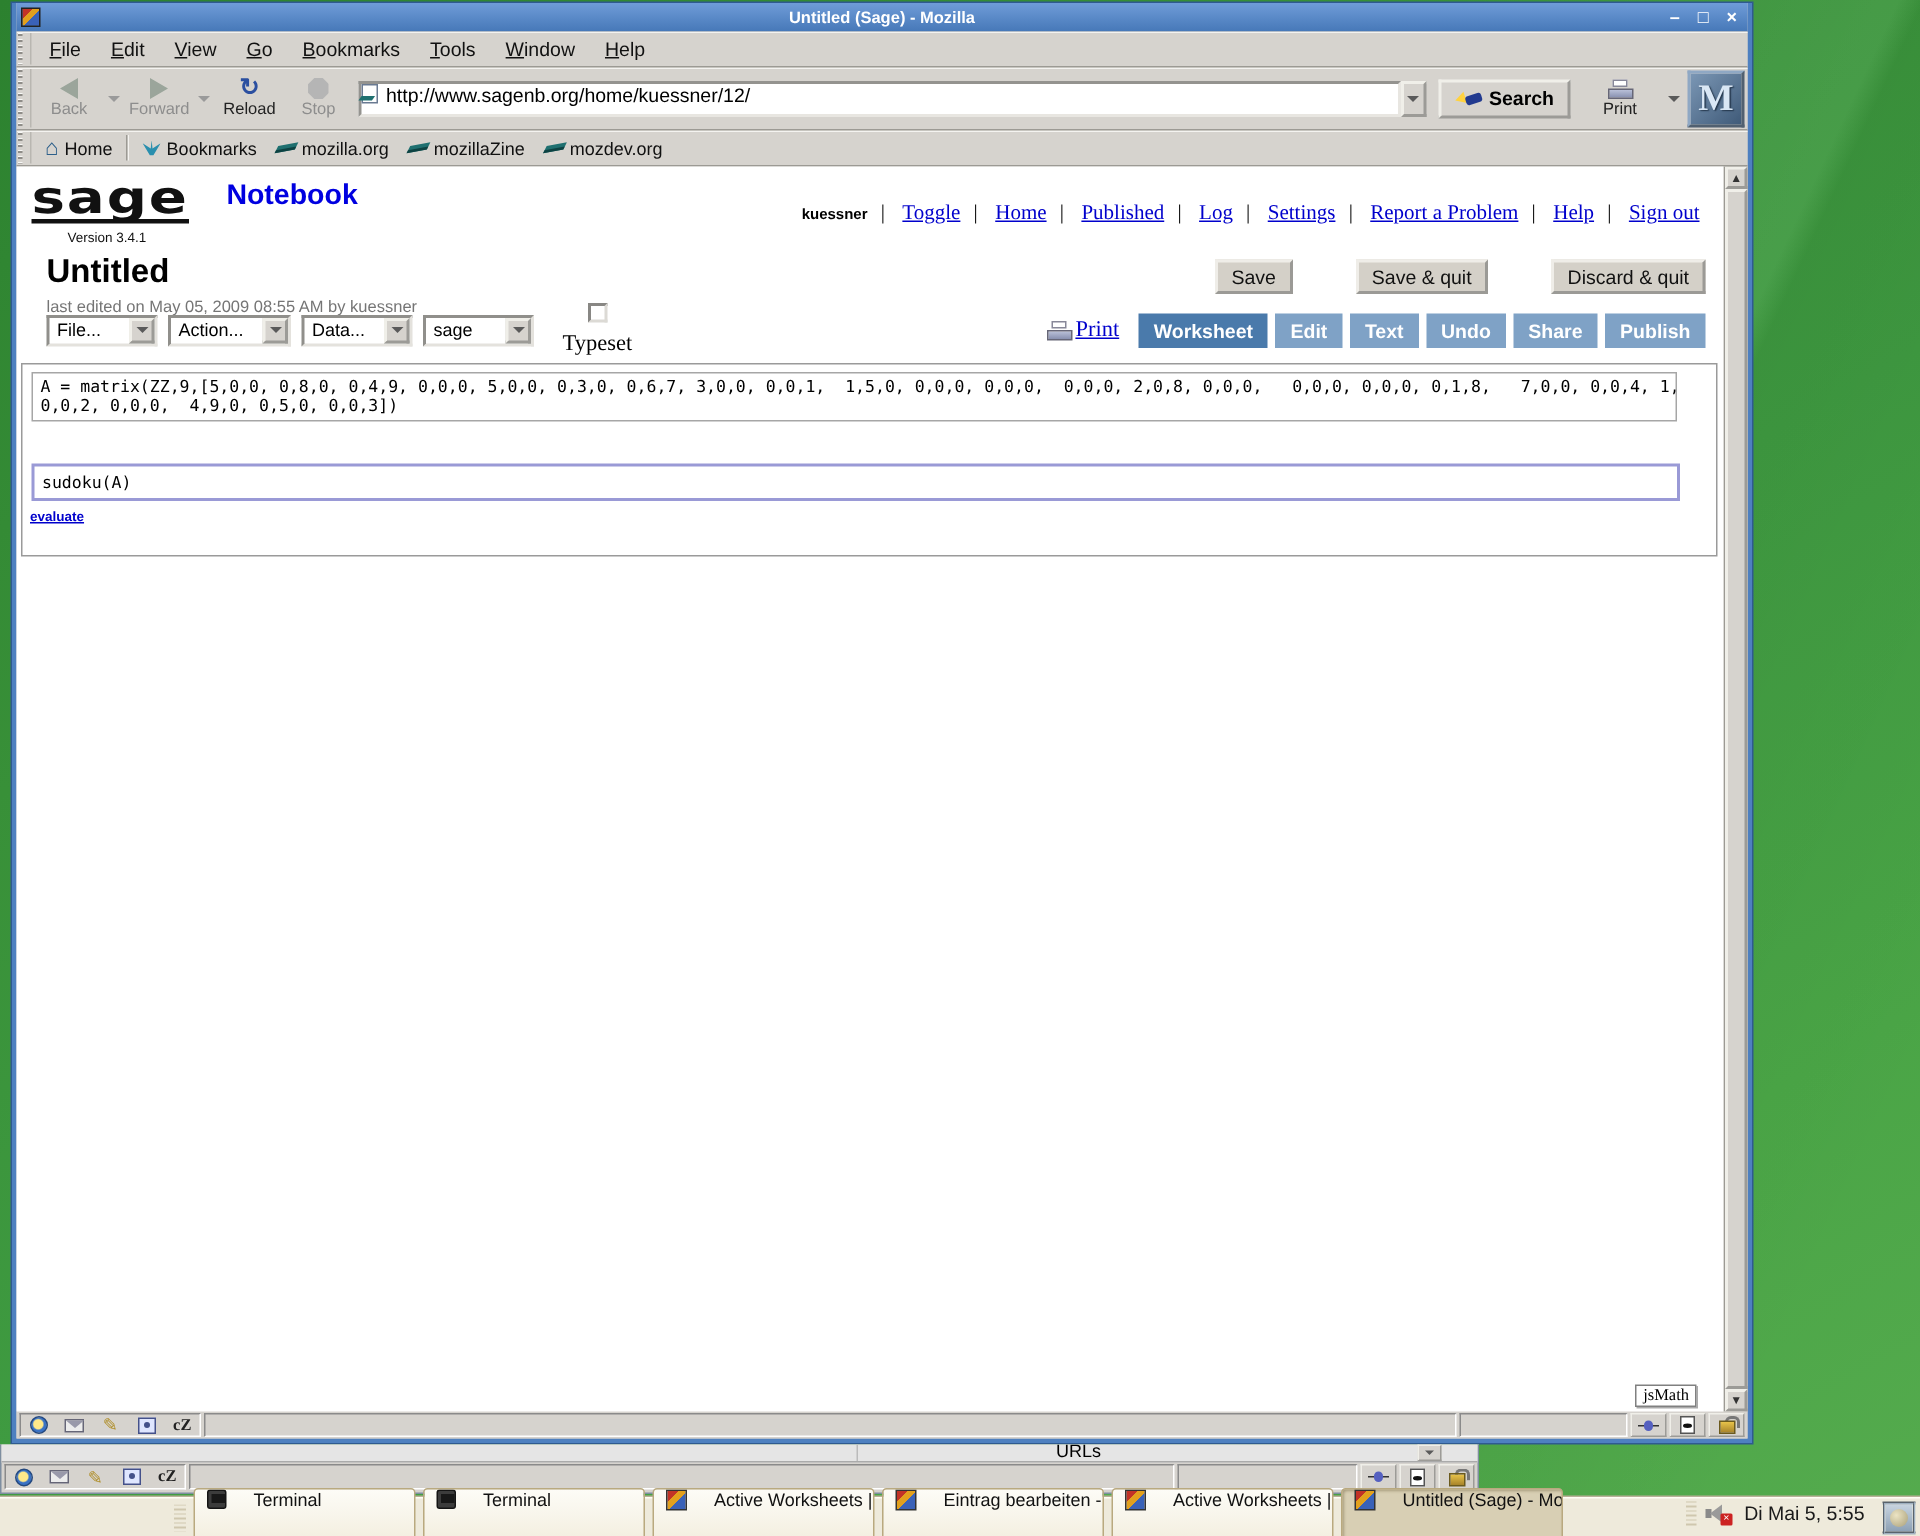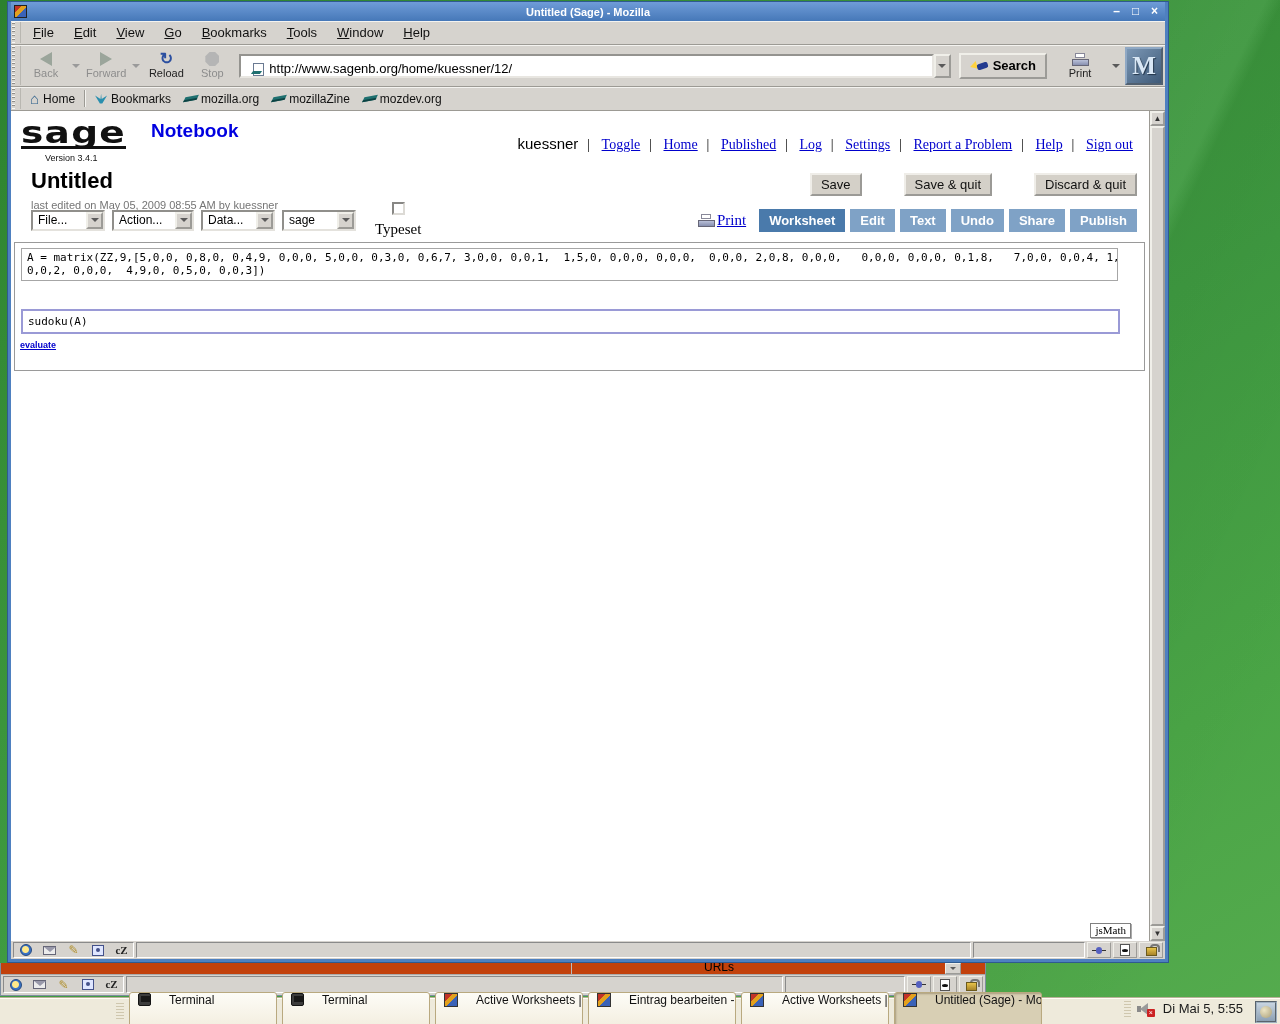--- a/index.html
+++ b/index.html
@@ -24,21 +24,21 @@
   .navbtn { display:flex; flex-direction:column; align-items:center; justify-content:center; min-width:46px; height:38px; padding:0 3px; }
   .navbtn .lbl { font-size:11px; color:#222; margin-top:1px; }
   .navbtn.disabled .lbl { color:#8d8d8d; }
   .ddtri { width:0; height:0; border-left:4px solid transparent; border-right:4px solid transparent; border-top:4px solid #5a5a5a; margin:0 3px; }
   .ddtri.dis { border-top-color:#9a9a9a; }
   .arrow-left { width:0; height:0; border-top:7px solid transparent; border-bottom:7px solid transparent; border-right:12px solid #93a893; filter:saturate(.5); }
   .arrow-right { width:0; height:0; border-top:7px solid transparent; border-bottom:7px solid transparent; border-left:12px solid #93a893; filter:saturate(.5); }
   .reload-glyph { font-size:16px; font-weight:bold; color:#2b4fa0; line-height:14px; }
   .stop-glyph { width:14px; height:14px; background:#b5b5b5; clip-path:polygon(30% 0,70% 0,100% 30%,100% 70%,70% 100%,30% 100%,0 70%,0 30%); }
   .urlwrap { display:flex; align-items:center; flex:1; margin:0 4px; }
-  .urlbar { flex:1; height:24px; background:#fff; border:2px inset #e8e6e1; display:flex; align-items:flex-end; padding:0 12px; }
+  .urlbar { flex:1; height:24px; background:#fff; border:2px inset #e8e6e1; display:flex; align-items:flex-start; padding:0 0; }
   .urlicon { width:11px; height:13px; background:#fefefe; border:1px solid #6a7a92; position:relative; margin-right:5px; flex:0 0 11px; }
   .urlicon::after { content:""; position:absolute; left:-2px; bottom:1px; width:9px; height:3px; background:#1f7070; transform:skewX(-35deg); }
   .urltext { font-size:13px; color:#000; white-space:nowrap; }
   .urldd { width:17px; height:24px; background:#d6d3ce; border:2px outset #f0efe9; display:flex; align-items:center; justify-content:center; }
   .searchbtn { display:flex; align-items:center; gap:5px; height:26px; padding:0 9px; margin:0 4px; background:#d6d3ce; border:2px outset #f0efe9; font-weight:bold; font-size:13px; }
   .flash { width:18px; height:12px; position:relative; }
   .flash .body { position:absolute; right:0; top:3px; width:11px; height:6px; background:#223a8f; border-radius:2px; transform:rotate(-18deg); }
   .flash .beam { position:absolute; left:0; top:2px; width:0; height:0; border-top:4px solid transparent; border-bottom:4px solid transparent; border-right:7px solid #ffd23f; transform:rotate(-18deg); }
   .printwrap { display:flex; align-items:center; margin:0 6px; }
   .printer { width:17px; height:13px; position:relative; }
@@ -80,21 +80,21 @@
   .ic-lock { width:11px; height:12px; position:relative; }
   .ic-lock::before { content:""; position:absolute; left:4px; top:0; width:6px; height:6px; border:2px solid #777; border-bottom:none; border-radius:4px 4px 0 0; }
   .ic-lock::after { content:""; position:absolute; left:0; bottom:0; width:9px; height:7px; background:linear-gradient(#e8c34a,#a8842a); border:1px solid #6b5a1d; }
 
   
   .sage-logo { position:absolute; left:10px; top:8px; }
   .sage-word { font-family:"DejaVu Sans", sans-serif; font-weight:bold; font-size:30px; letter-spacing:1px; color:#111; transform:scaleX(1.25); transform-origin:left; display:inline-block; border-bottom:3px solid #111; line-height:.9; }
   .sage-suffix { color:#0000e0; font-weight:bold; font-size:19px; margin-left:46px; vertical-align:6px; }
   .sage-version { font-size:9px; color:#111; margin:4px 0 0 24px; }
   .nb-links { position:absolute; top:24px; right:16px; font-family:"Liberation Serif", serif; font-size:14px; white-space:nowrap; }
-  .nb-links .usr { font-weight:normal; font-family:"Liberation Sans", sans-serif; font-size:15px; }
+  .nb-links .usr { font-weight:bold; font-family:"Liberation Sans", sans-serif; font-size:10px; }
   .nb-links a { color:#0000cc; text-decoration:underline; }
   .nb-links a::before { content:"\2009|\2009\2009"; color:#000; text-decoration:none; display:inline-block; padding:0 6px; }
   .ws-title { position:absolute; left:20px; top:57px; font-size:22px; font-weight:bold; color:#000; }
   .ws-edited { position:absolute; left:20px; top:88px; font-size:11px; color:#757575; }
   .savebtns { position:absolute; top:62px; right:12px; display:flex; gap:6px; }
   .gbtn { background:#d4d0c8; border:2px outset #efedе8; border:2px outset #efede8; font-size:13px; padding:2px 9px; color:#111;margin-left:36px; }
   .ctrlrow { position:absolute; left:20px; right:12px; top:96px; height:26px; display:flex; align-items:center; justify-content:space-between; }
   .ctrl-left { display:flex; align-items:center; }
   .sel { height:21px; background:#fff; border:2px inset #e4e2dd; display:flex; align-items:center; justify-content:space-between; font-size:12px; padding-left:5px; margin-right:7px; }
   .sel .dbtn { width:17px; height:17px; background:#d6d3ce; border:2px outset #f0efe9; display:flex; align-items:center; justify-content:center; margin-left:6px; }
@@ -105,21 +105,21 @@
   .modebtn { margin-left:5px; padding:4px 10px; font-size:13px; font-weight:bold; color:#fff; background:#7fa2c6; }
   .modebtn.active { background:#4a7aab; }
   .wsbox { position:absolute; left:3px; top:131px; width:1131px; height:129px; border:1px solid #9a9a9a; background:#fff; }
   .cell1 { margin:5px 26px 0 6px; border:1px solid #a6a6a6; padding:2px 5px 3px; font-family:"DejaVu Sans Mono", monospace; font-size:11px; line-height:13px; white-space:pre; overflow:hidden; color:#000; }
   .cell2 { margin:28px 24px 0 6px; border:2px solid #9a9ad6; padding:4px 5px 3px; font-family:"DejaVu Sans Mono", monospace; font-size:11px; height:25px; color:#000; }
   .evaluate { display:inline-block; margin:3px 0 0 5px; font-size:9px; font-weight:bold; color:#0000cc; text-decoration:underline; }
   .jsmath { position:absolute; right:18px; bottom:3px; border:1px solid #808080; background:#fff; padding:0 4px 1px; font-family:"Liberation Serif", serif; font-size:11px; box-shadow:1px 1px 0 #aaa; }
 
   
   .bgwin { position:absolute; left:0; top:963px; width:986px; height:33px; background:#d6d3ce; border:1px solid #7e8ea0; border-top:none; }
-  .bgcontent { height:12px; background:#c2410c; position:relative; overflow:hidden; border-bottom:1px solid #aaa; }
+  .bgcontent { height:12px; background:#e5e5e5; position:relative; overflow:hidden; border-bottom:1px solid #aaa; }
   .bgcontent .urls { position:absolute; left:703px; top:-3px; font-size:12px; color:#000; }
   .bgcontent .colsep { position:absolute; left:570px; top:0; bottom:0; width:1px; background:#bbb; }
   .bgcontent .bgdd { position:absolute; right:24px; top:0; width:16px; height:11px; background:#d6d3ce; border:1px outset #f0efe9; display:flex; align-items:center; justify-content:center; }
   .bgstatus { height:19px; display:flex; align-items:stretch; gap:2px; padding:1px 2px; }
 
   
   .taskbar { position:absolute; left:0; bottom:0; width:1280px; height:26px; background:#eeeadb; border-top:1px solid #fffef5; box-shadow:0 -1px 0 #b9b098; display:flex; align-items:center; }
   .tb-grippy { width:8px; height:18px; margin-left:116px; background:repeating-linear-gradient(180deg,#cfc7ae 0 1px,transparent 1px 3px); background-size:2px 100%; }
   .tbtn { display:flex; align-items:flex-start; gap:18px; width:148px; height:39px; margin-left:5px; padding:0 8px; background:linear-gradient(#fdfcf7,#f2eddd); border:1px solid #b9a97f; border-radius:3px; font-size:12px; color:#111; white-space:nowrap; overflow:hidden; }
   .tbtn.active { background:#d8cfb4; box-shadow:inset 1px 1px 2px #a89d7e; }

